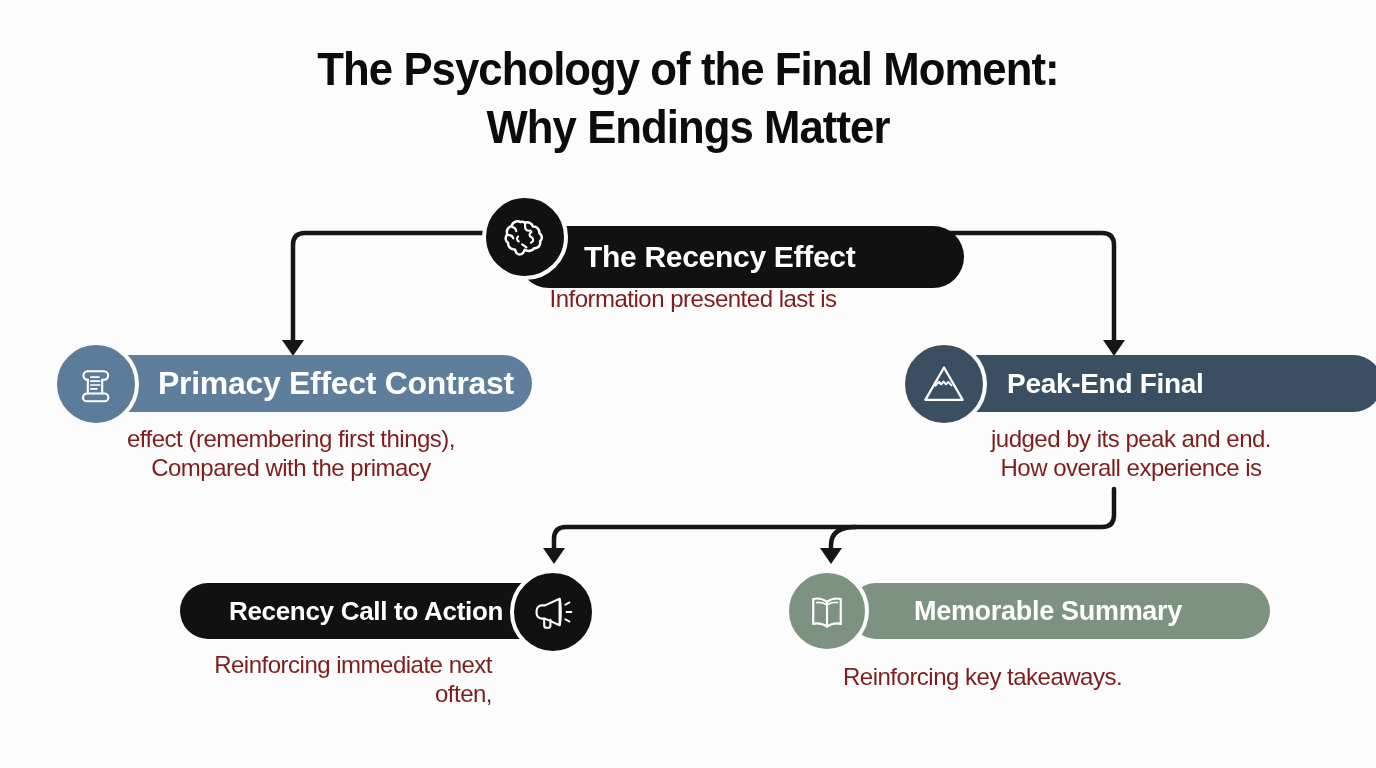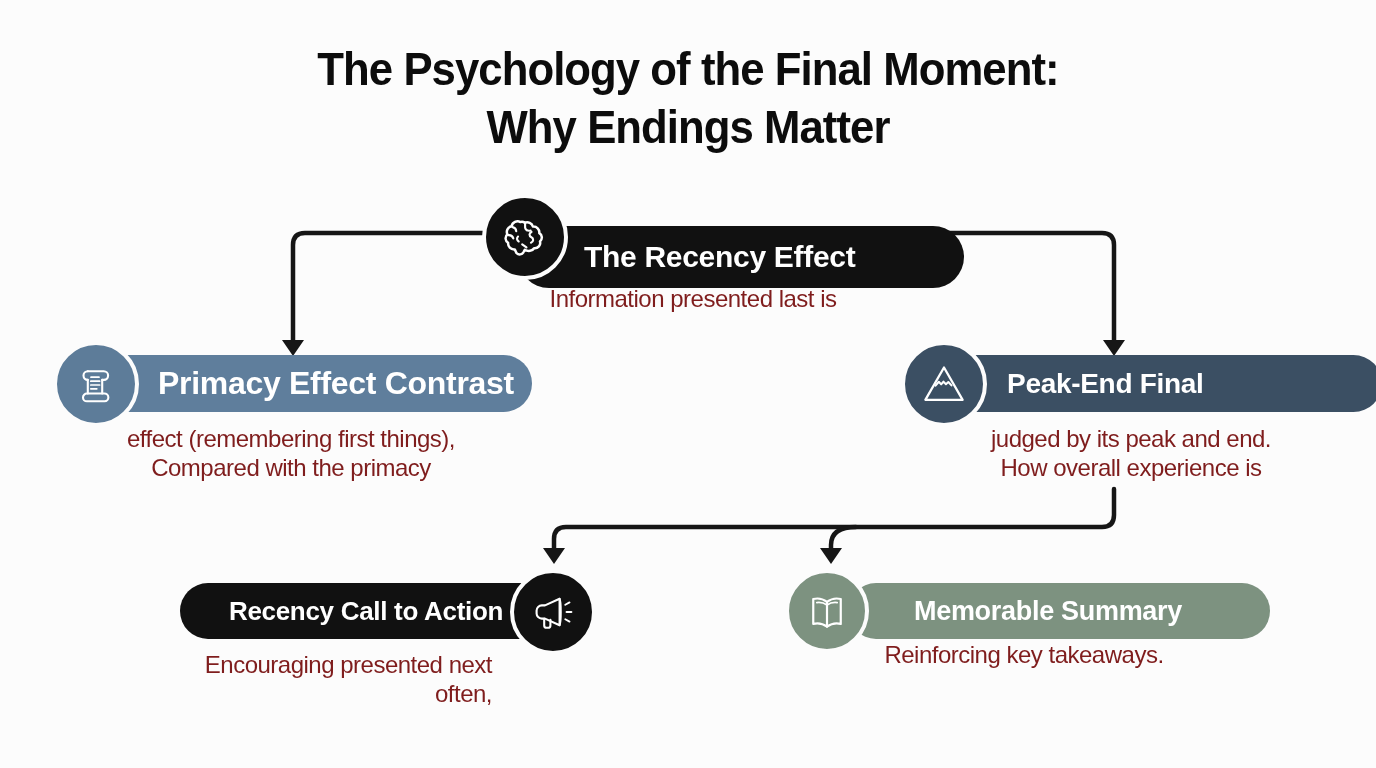--- a/index.html
+++ b/index.html
@@ -51,21 +51,21 @@
   .desc-peak{left:950px;top:424px;width:362px;text-align:center;}
 
   
   .pill-cta{left:180px;top:583px;width:372px;height:56px;background:#111111;justify-content:center;padding-right:34px;font-size:26px;}
   .badge-cta{left:510px;top:569px;width:78px;height:78px;background:#111111;}
   .desc-cta{left:180px;top:650px;width:312px;text-align:right;}
 
   
   .pill-summary{left:840px;top:583px;width:356px;height:56px;background:#7d9280;padding-left:66px;font-size:27px;margin-left:8px;}
   .badge-summary{left:785px;top:569px;width:76px;height:76px;background:#7d9280;}
-  .desc-summary{left:843px;top:640px;width:362px;text-align:center;}
+  .desc-summary{left:843px;top:662px;width:362px;}
 </style>
 </head>
 <body>
 
 <div class="canvas">
 
   <h1 class="title">
     <span>The Psychology of the Final Moment:</span>
     <span>Why Endings Matter</span>
   </h1>
@@ -145,21 +145,21 @@
     <svg width="48" height="48" viewBox="0 0 48 48" fill="none" stroke="#ffffff" stroke-width="2.1" stroke-linecap="round" stroke-linejoin="round">
       <path d="M30.6 10.8v26.4L16 30.6h-3.2a5.2 5.2 0 0 1-5.2-5.2v-2.8a5.2 5.2 0 0 1 5.2-5.2H16z"></path>
       <path d="M30.6 10.8c1.7 2.6 1.7 23.8 0 26.4" stroke-width="1.8"></path>
       <path d="M15.2 30.8v6.6a2.3 2.3 0 0 0 2.3 2.3h1.6a2.3 2.3 0 0 0 2.3-2.3v-5.6"></path>
       <path d="M36.3 16.8l4.2-2.4" stroke-width="1.9"></path>
       <path d="M37.5 24h4.9" stroke-width="1.9"></path>
       <path d="M36.3 31.2l4.2 2.4" stroke-width="1.9"></path>
     </svg>
   </div>
   <div class="desc desc-cta">
-    <div class="desc-line">Encouraging presented next</div>
+    <div class="desc-line">Reinforcing immediate next</div>
     <div class="desc-line">often,</div>
   </div>
 
   <div class="pill pill-summary">
     <span>Memorable Summary</span>
   </div>
   <div class="badge badge-summary">
     <svg width="50" height="50" viewBox="0 0 48 48" fill="none" stroke="#ffffff" stroke-width="2.1" stroke-linecap="round" stroke-linejoin="round">
       <path d="M24 15.2c-3.6-2.7-9.1-3.7-13.2-2.7v23.9c4.1-1 9.6 0 13.2 2.7 3.6-2.7 9.1-3.7 13.2-2.7V12.5c-4.1-1-9.6 0-13.2 2.7z"></path>
       <path d="M24 15.2v23.9"></path>

